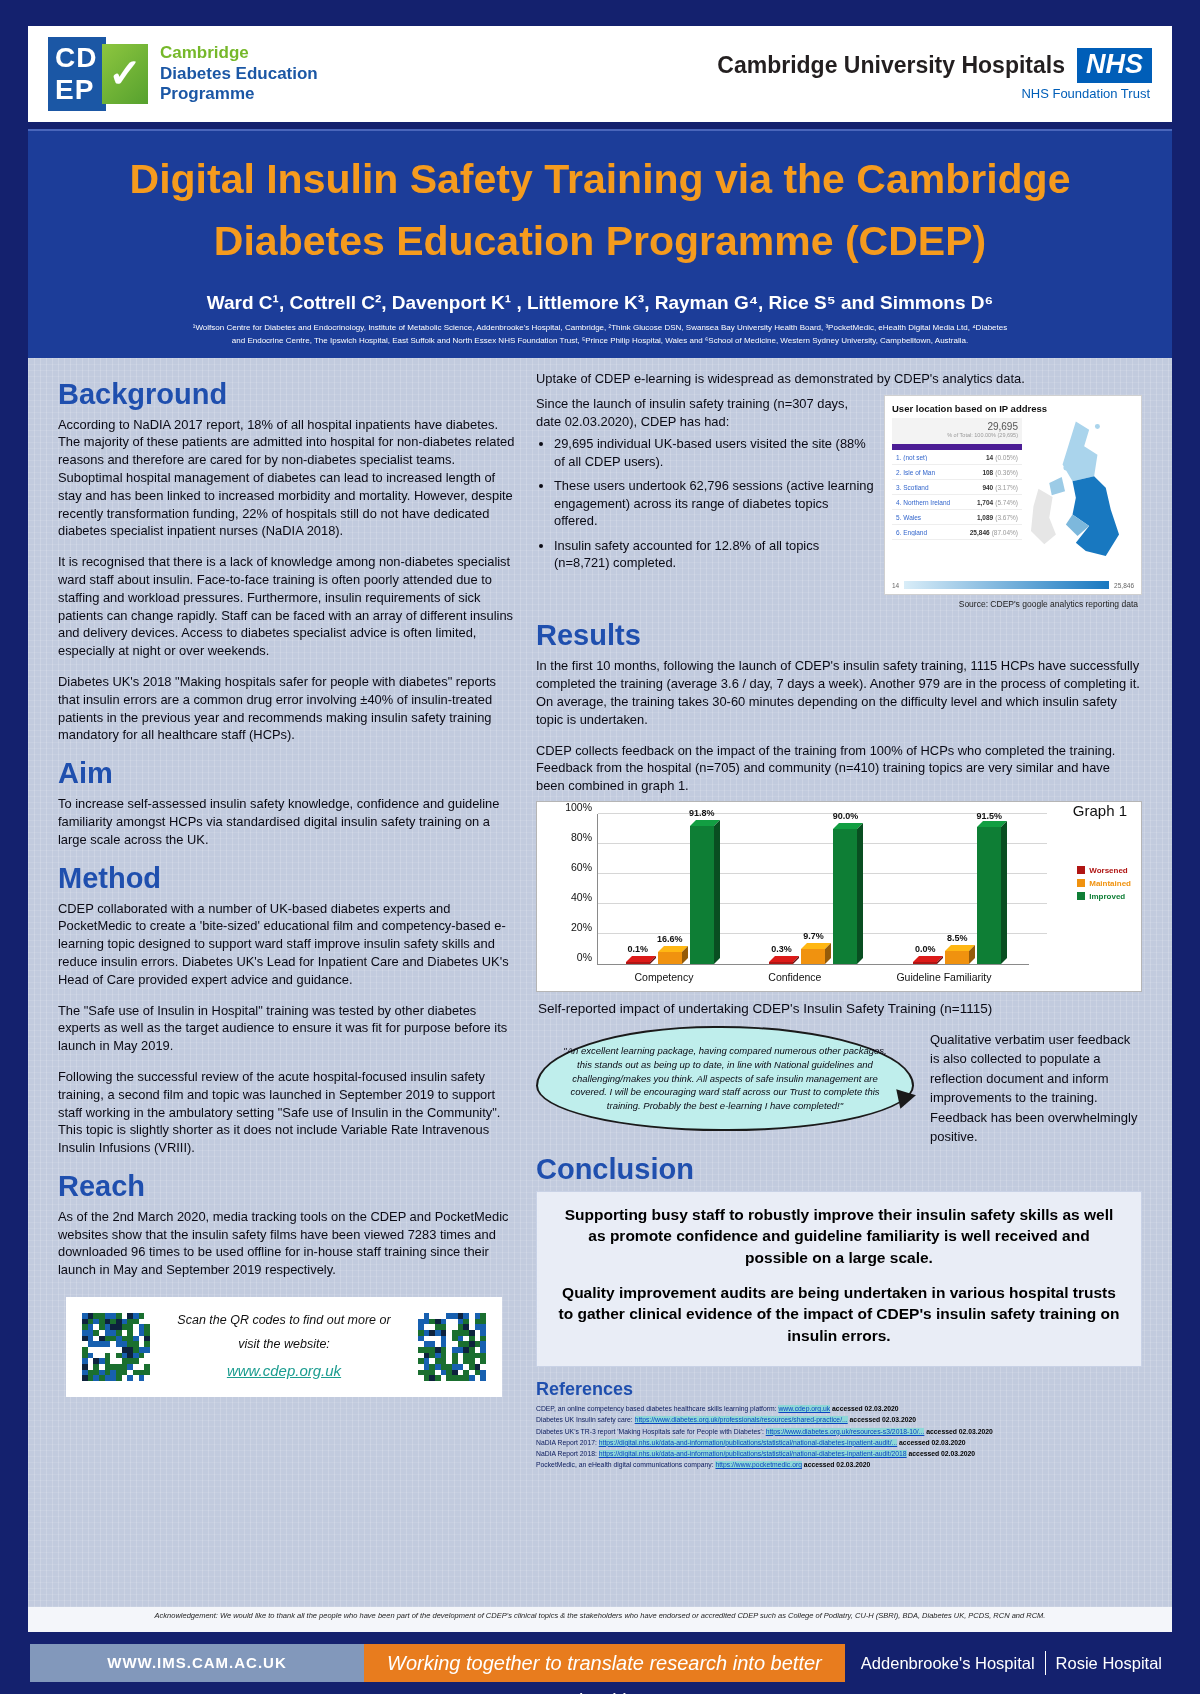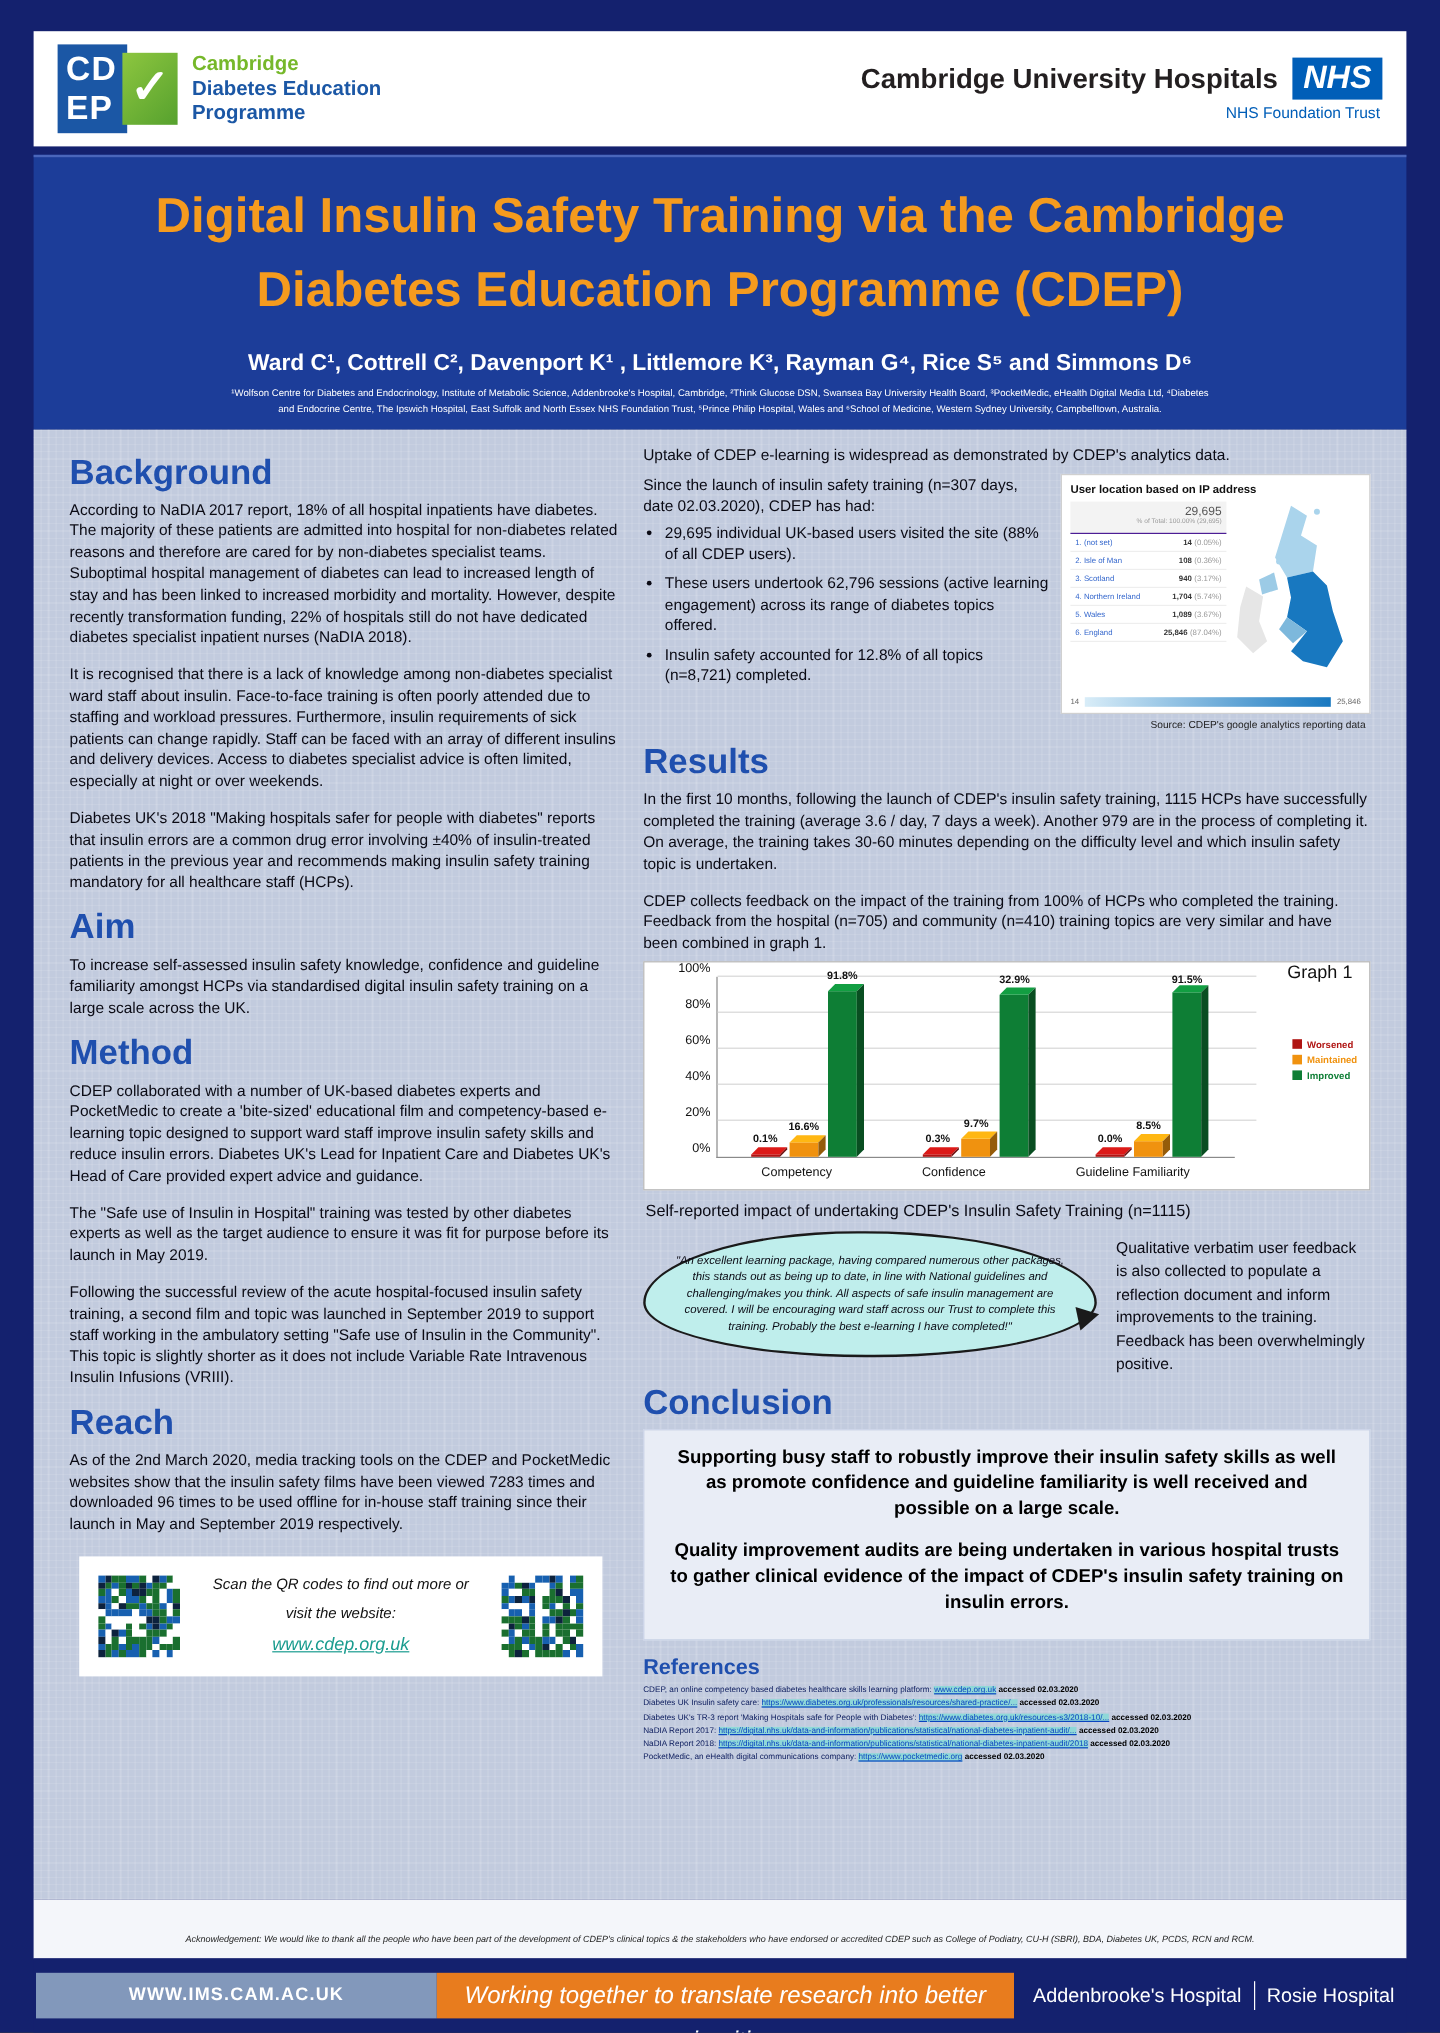--- a/index.html
+++ b/index.html
@@ -42,21 +42,21 @@
   .rc-row{display:flex;gap:10px;}
   .rc-left{flex:1;min-width:0;}
   ul.blt{margin:4px 0 0 2px;padding-left:16px;}
   ul.blt li{font-size:12.9px;line-height:1.36;margin-bottom:7px;color:#0a0a14;}
 
   
   .mapfig{width:258px;flex:none;background:#fff;border:1px solid #d0d0d0;padding:7px 7px 5px;box-sizing:border-box;}
   .mapfig-title{font-size:9.5px;font-weight:bold;color:#111;margin-bottom:4px;}
   .map-flex{display:flex;gap:4px;}
   .ga-table{flex:1;min-width:0;font-size:6.5px;color:#444;}
-  .ga-head{display:flex;justify-content:flex-end;background:#f3f3f3;padding:3px 4px 6px;border-bottom:1px solid #4c1d95;}
+  .ga-head{display:flex;justify-content:flex-end;background:#f3f3f3;padding:3px 4px 6px;border-bottom:6px solid #4c1d95;}
   .ga-total{text-align:right;color:#666;}
   .ga-total-num{font-size:10px;color:#555;}
   .ga-total-sub{font-size:5.5px;color:#999;}
   .ga-row{display:flex;justify-content:space-between;padding:3.5px 4px;border-bottom:1px solid #eee;}
   .ga-name{color:#3366cc;white-space:nowrap;overflow:hidden;}
   .ga-val{font-weight:bold;color:#333;white-space:nowrap;}
   .ga-pct{color:#999;margin-left:2px;font-weight:normal;}
   .map-svg{flex:none;}
   .grad-row{display:flex;align-items:center;margin-top:5px;font-size:6.5px;color:#666;}
   .grad-bar{flex:1;height:8px;margin:0 5px;background:linear-gradient(90deg,#d9edf8,#1878c0);}
@@ -106,21 +106,21 @@
 
   
   .qrbox{background:#fff;margin:18px 0 0 8px;width:436px;padding:12px 16px;box-sizing:border-box;
     display:flex;align-items:center;justify-content:space-between;gap:12px;}
   .qr{display:grid;grid-template-columns:repeat(12,1fr);width:68px;height:68px;flex:none;}
   .qr i{display:block;}
   .qrtext{text-align:center;font-size:12.5px;font-style:italic;color:#111;line-height:1.9;}
   .qrlink{color:#1a9c8f;text-decoration:underline;font-size:15px;font-style:italic;}
 
   
-  .ackstrip{flex:none;background:#f4f6fa;padding:28px 50px 12px;font-size:7.5px;font-style:italic;
+  .ackstrip{flex:none;background:#f4f6fa;padding:4px 50px 12px;font-size:7.5px;font-style:italic;
     text-align:center;color:#222;}
   .footer{flex:none;height:62px;background:#14216e;display:flex;align-items:center;padding:0 2px;}
   .f-left{width:334px;flex:none;background:#8298bb;color:#fff;font-weight:bold;text-align:center;
     font-size:15px;height:38px;line-height:38px;letter-spacing:1px;}
   .f-center{flex:1;background:#e87c1e;color:#fff;font-style:italic;text-align:center;font-size:20px;
     height:38px;line-height:38px;}
   .f-right{display:flex;align-items:center;color:#fff;font-size:16.5px;padding:0 8px 0 16px;gap:10px;white-space:nowrap;}
   .f-div{width:1px;height:24px;background:#fff;}
 </style>
 </head>
@@ -591,21 +591,21 @@
                 <div class="bar-group">
                   <div class="bar-wrap" style="height: 2px;">
                     <div class="bar-label">0.3%</div>
                     <div class="bar3d" style="--c: #b01513; height: 2px; width: 24px;"></div>
                   </div>
                   <div class="bar-wrap" style="height: 14.55px;">
                     <div class="bar-label">9.7%</div>
                     <div class="bar3d" style="--c: #f0920f; height: 14.55px; width: 24px;"></div>
                   </div>
                   <div class="bar-wrap" style="height: 135px;">
-                    <div class="bar-label">32.9%</div>
+                    <div class="bar-label">90.0%</div>
                     <div class="bar3d" style="--c: #0e7e35; height: 135px; width: 24px;"></div>
                   </div>
                 </div>
                 <div class="bar-group">
                   <div class="bar-wrap" style="height: 2px;">
                     <div class="bar-label">0.0%</div>
                     <div class="bar3d" style="--c: #b01513; height: 2px; width: 24px;"></div>
                   </div>
                   <div class="bar-wrap" style="height: 12.75px;">
                     <div class="bar-label">8.5%</div>

